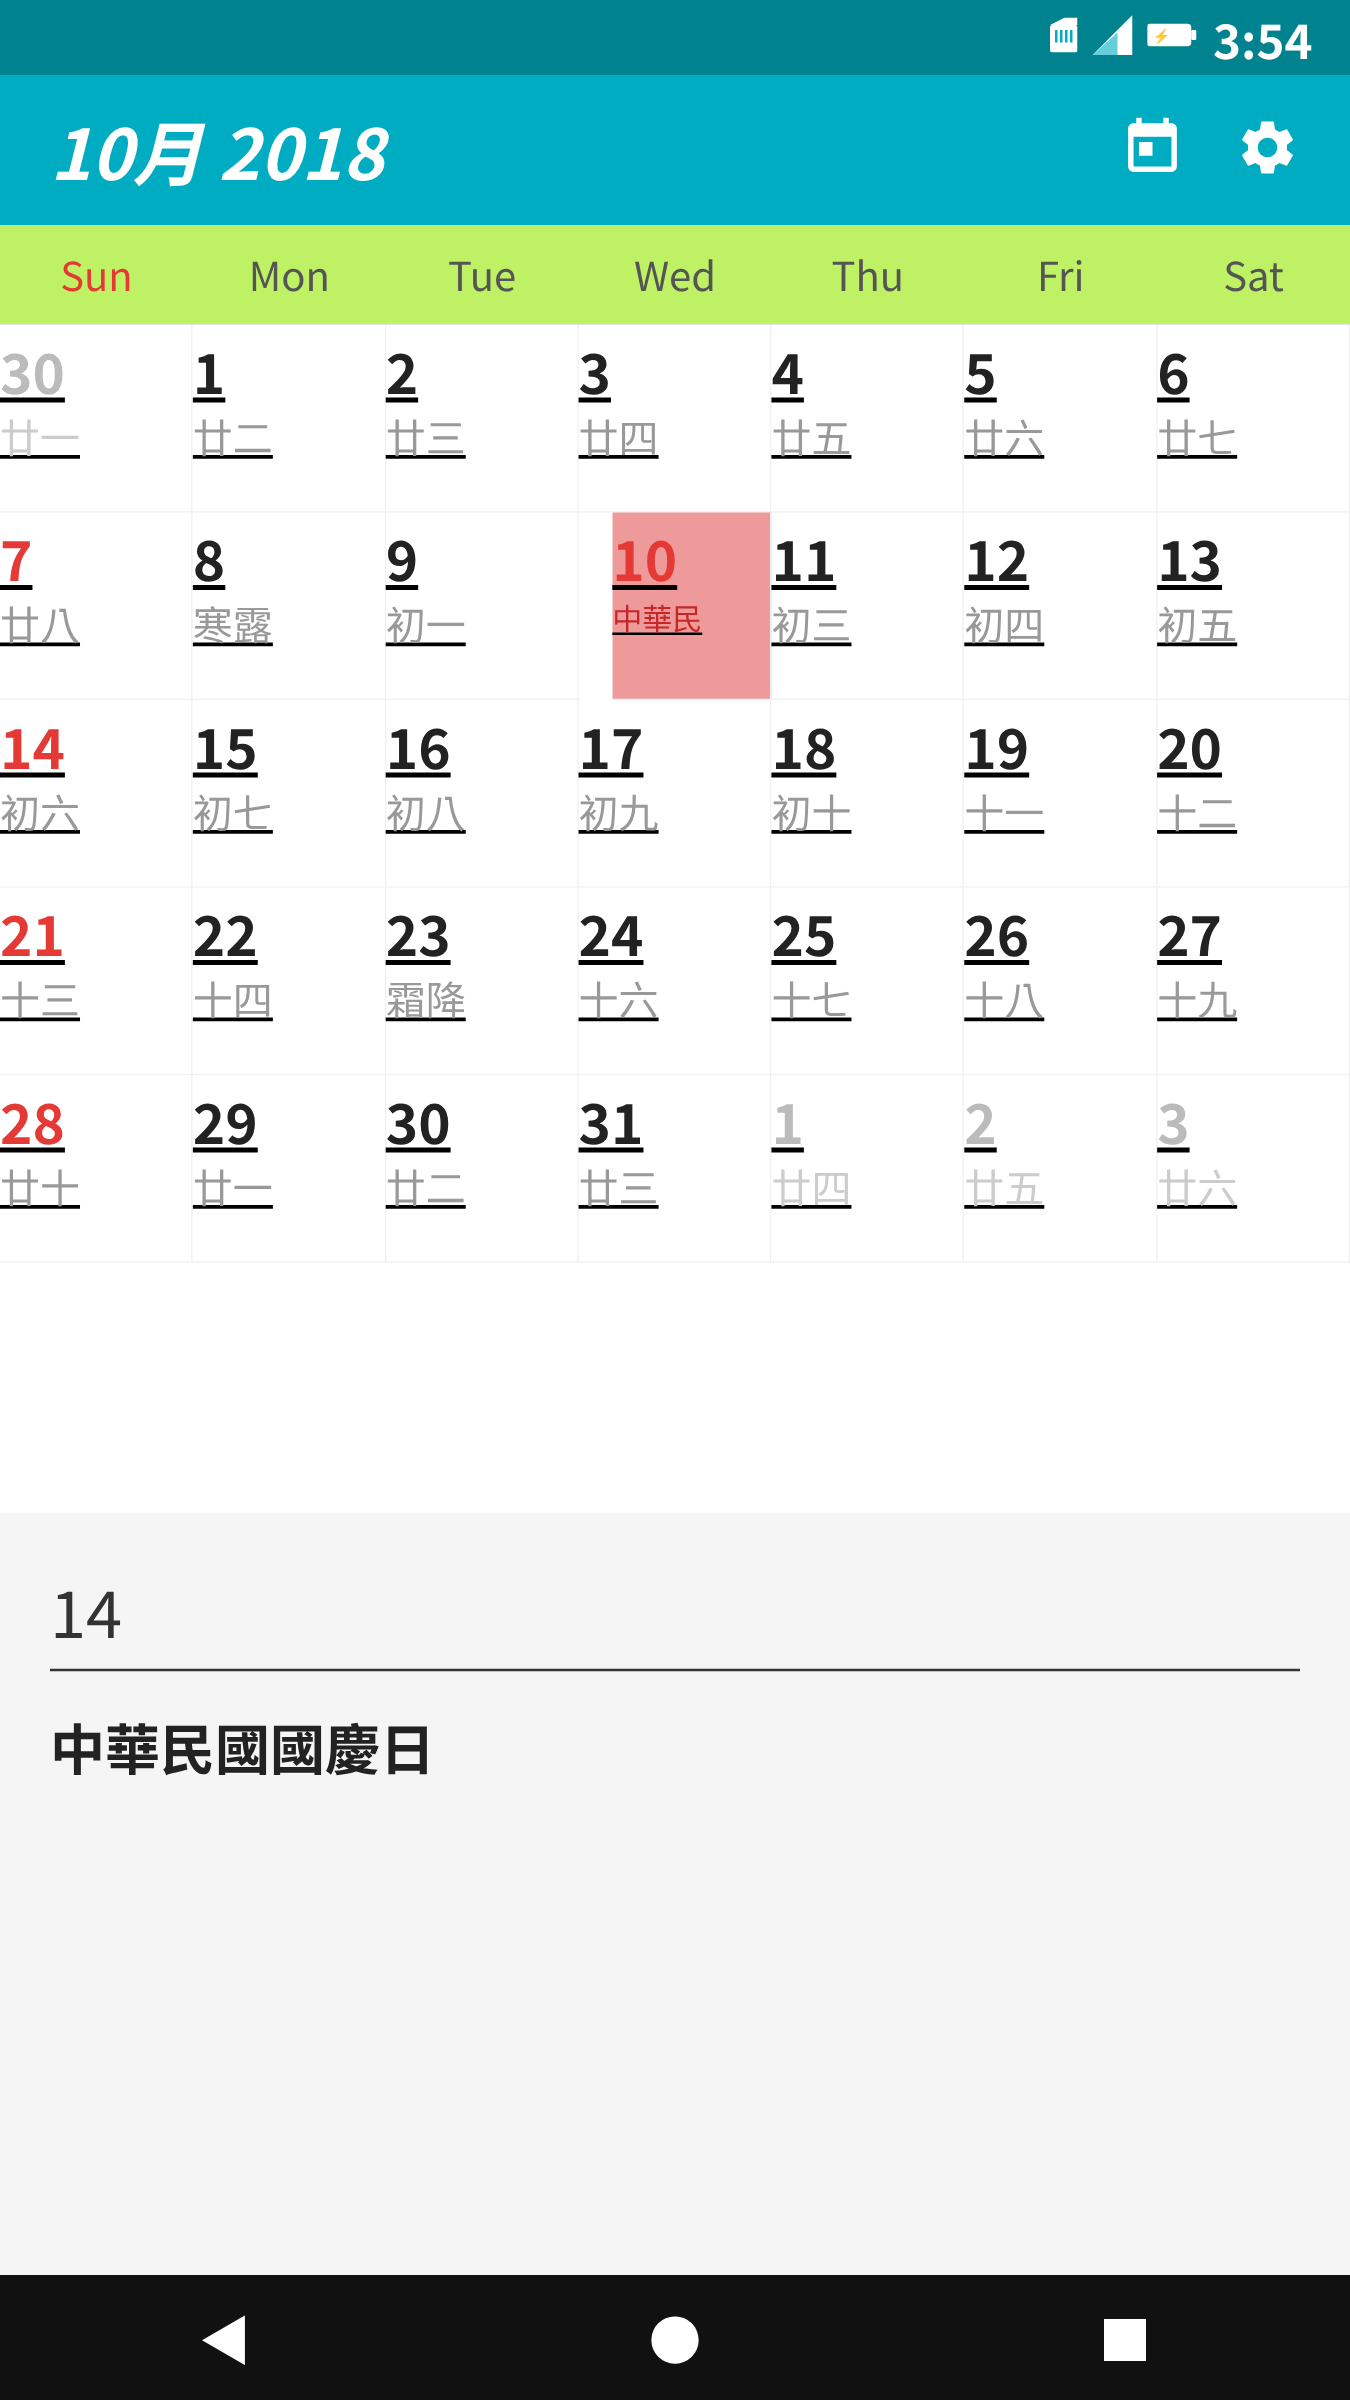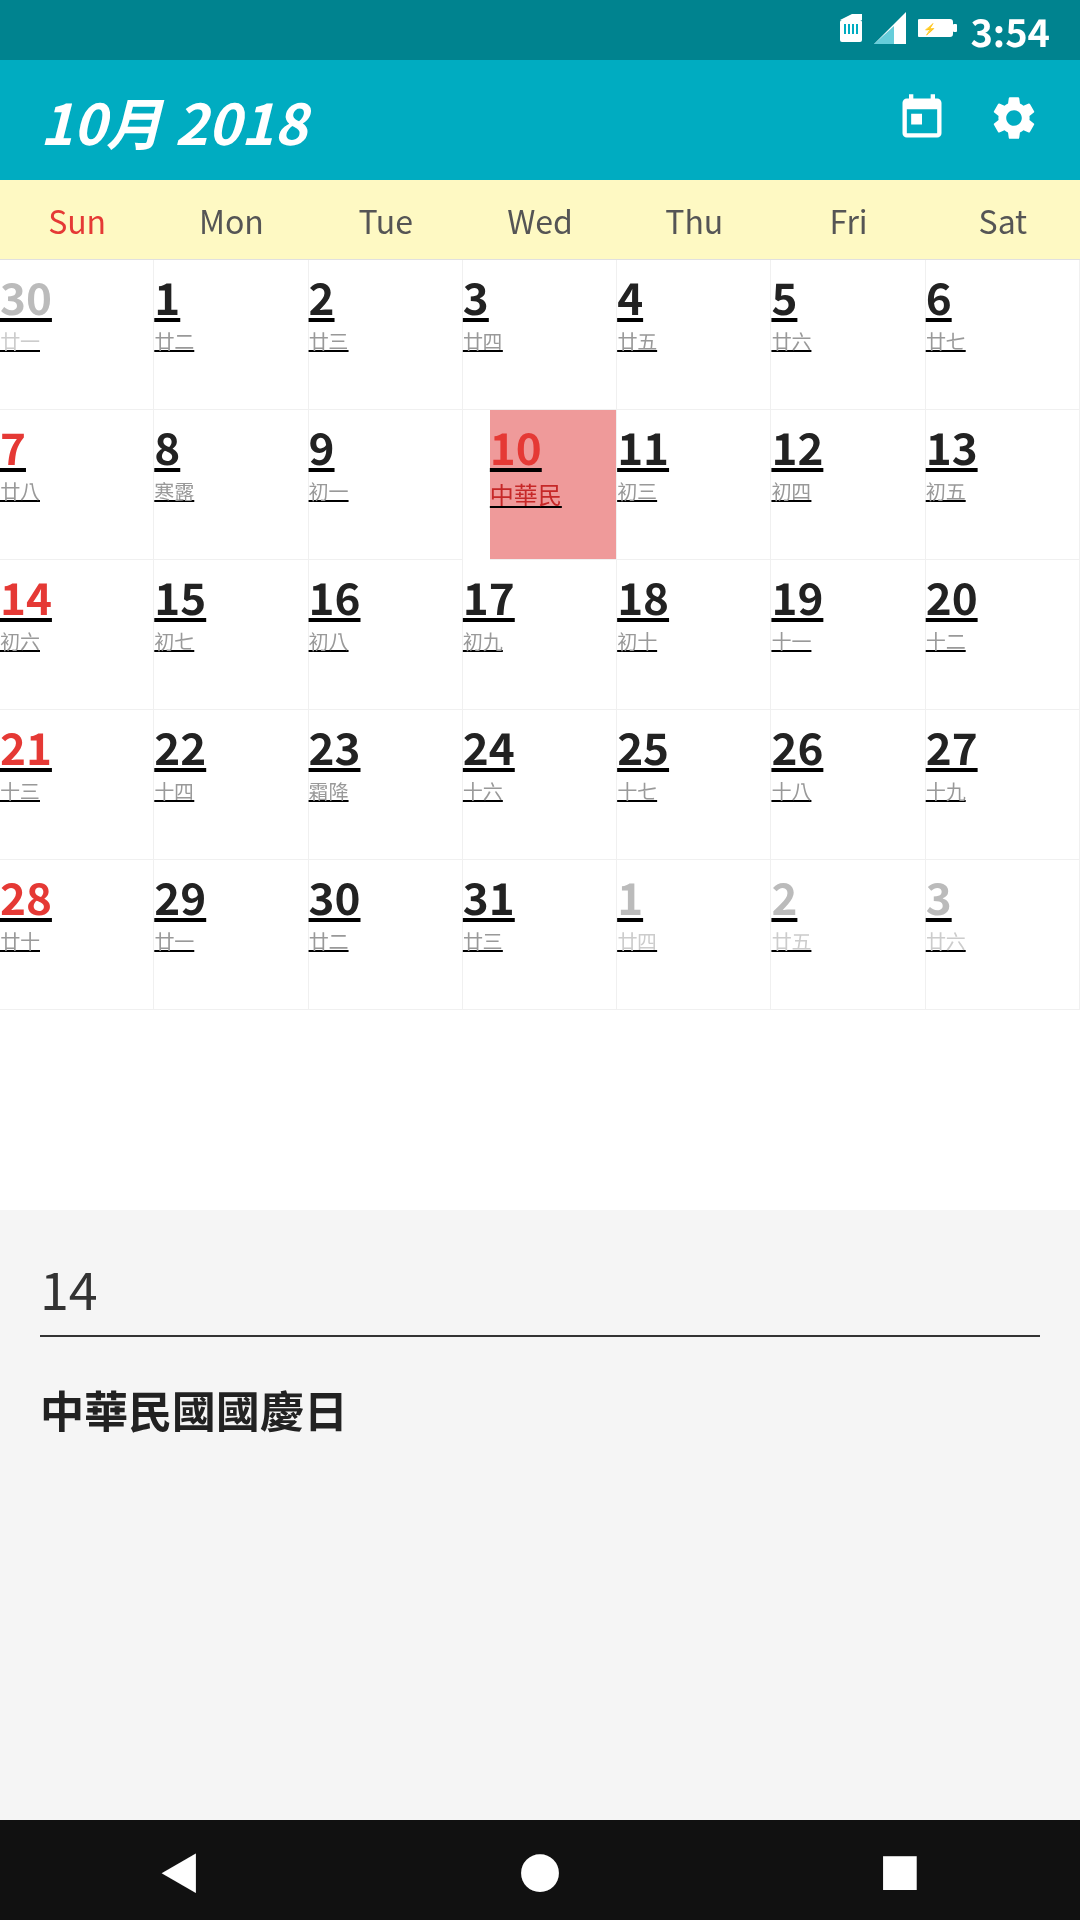--- a/index.html
+++ b/index.html
@@ -55,21 +55,21 @@
     .header .header-icons svg {
       fill: white;
       width: 52px;
       height: 52px;
     }
 
     
     .day-headers {
       display: grid;
       grid-template-columns: repeat(7, 1fr);
-      background: #fef9c3;
+      background: #bef264;
       border-bottom: 1px solid #e0e0e0;
       height: 80px;
       align-items: center;
     }
     .day-header {
       text-align: center;
       font-size: 32px;
       color: #555;
     }
     .day-header.sunday { color: #e53935; }
@@ -92,21 +92,21 @@
       position: relative;
       text-decoration: underline;
     }
     .day-number {
       font-size: 44px;
       font-weight: bold;
       color: #222;
       line-height: 1;
     }
     .day-lunar {
-      font-size: 20px;
+      font-size: 32px;
       color: #999;
       margin-top: 8px;
     }
     .day-cell.sunday .day-number { color: #e53935; }
     .day-cell.other-month .day-number { color: #bbb; }
     .day-cell.other-month .day-lunar { color: #ccc; }
     .day-cell.today {
       background: #ef9a9a;
       margin-left: 27px;
     }
@@ -132,21 +132,21 @@
     .input-value {
       font-size: 52px;
       color: #333;
       border-bottom: 2px solid #333;
       padding-bottom: 10px;
       width: 100%;
     }
     .holiday-note {
       font-size: 44px;
       color: #222;
-      margin-top: 40px;
+      margin-top: 28px;
       font-weight: bold;
     }
 
     
     .nav-bar {
       position: absolute;
       bottom: 0;
       left: 0;
       right: 0;
       height: 100px;

